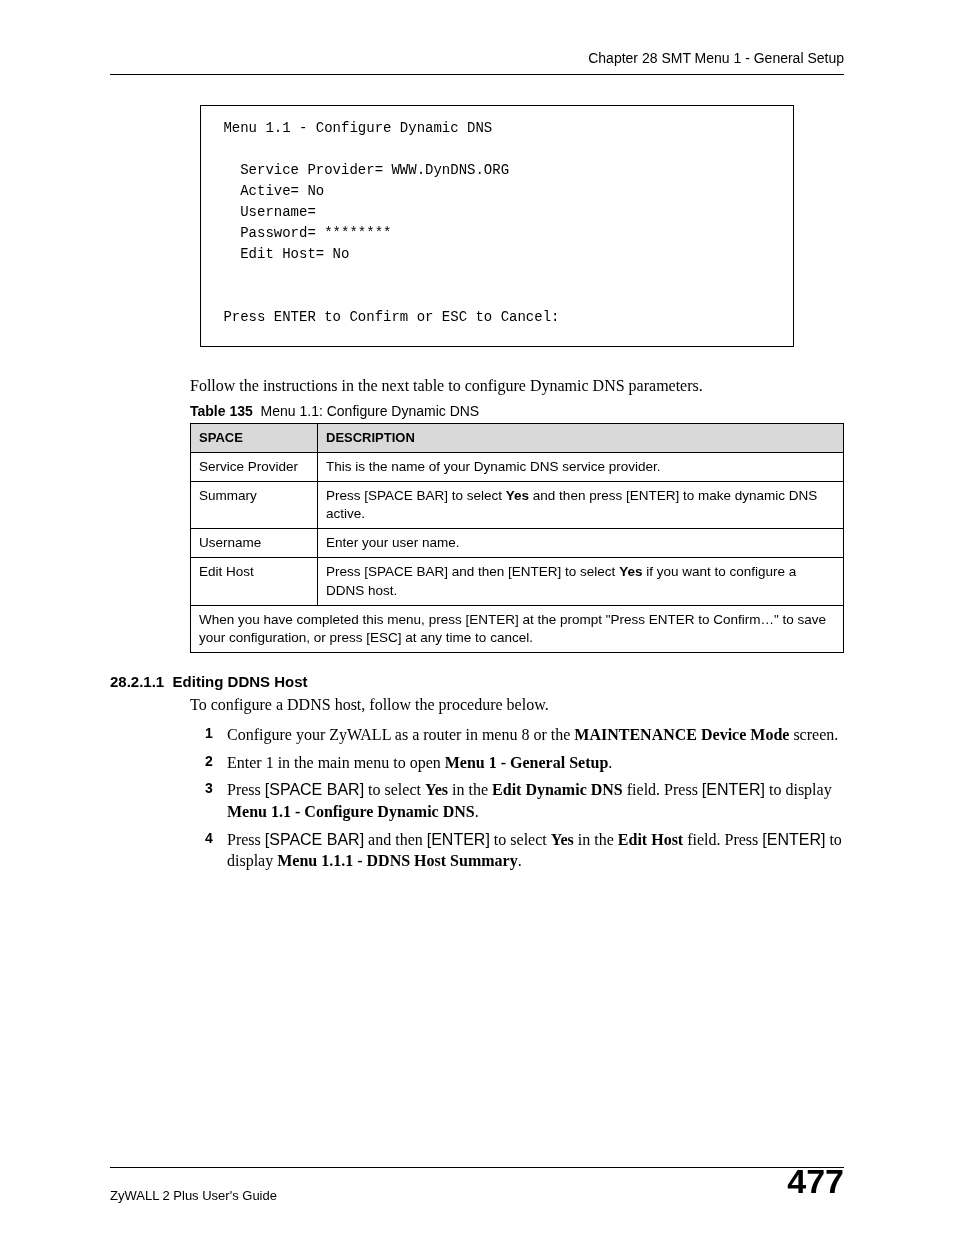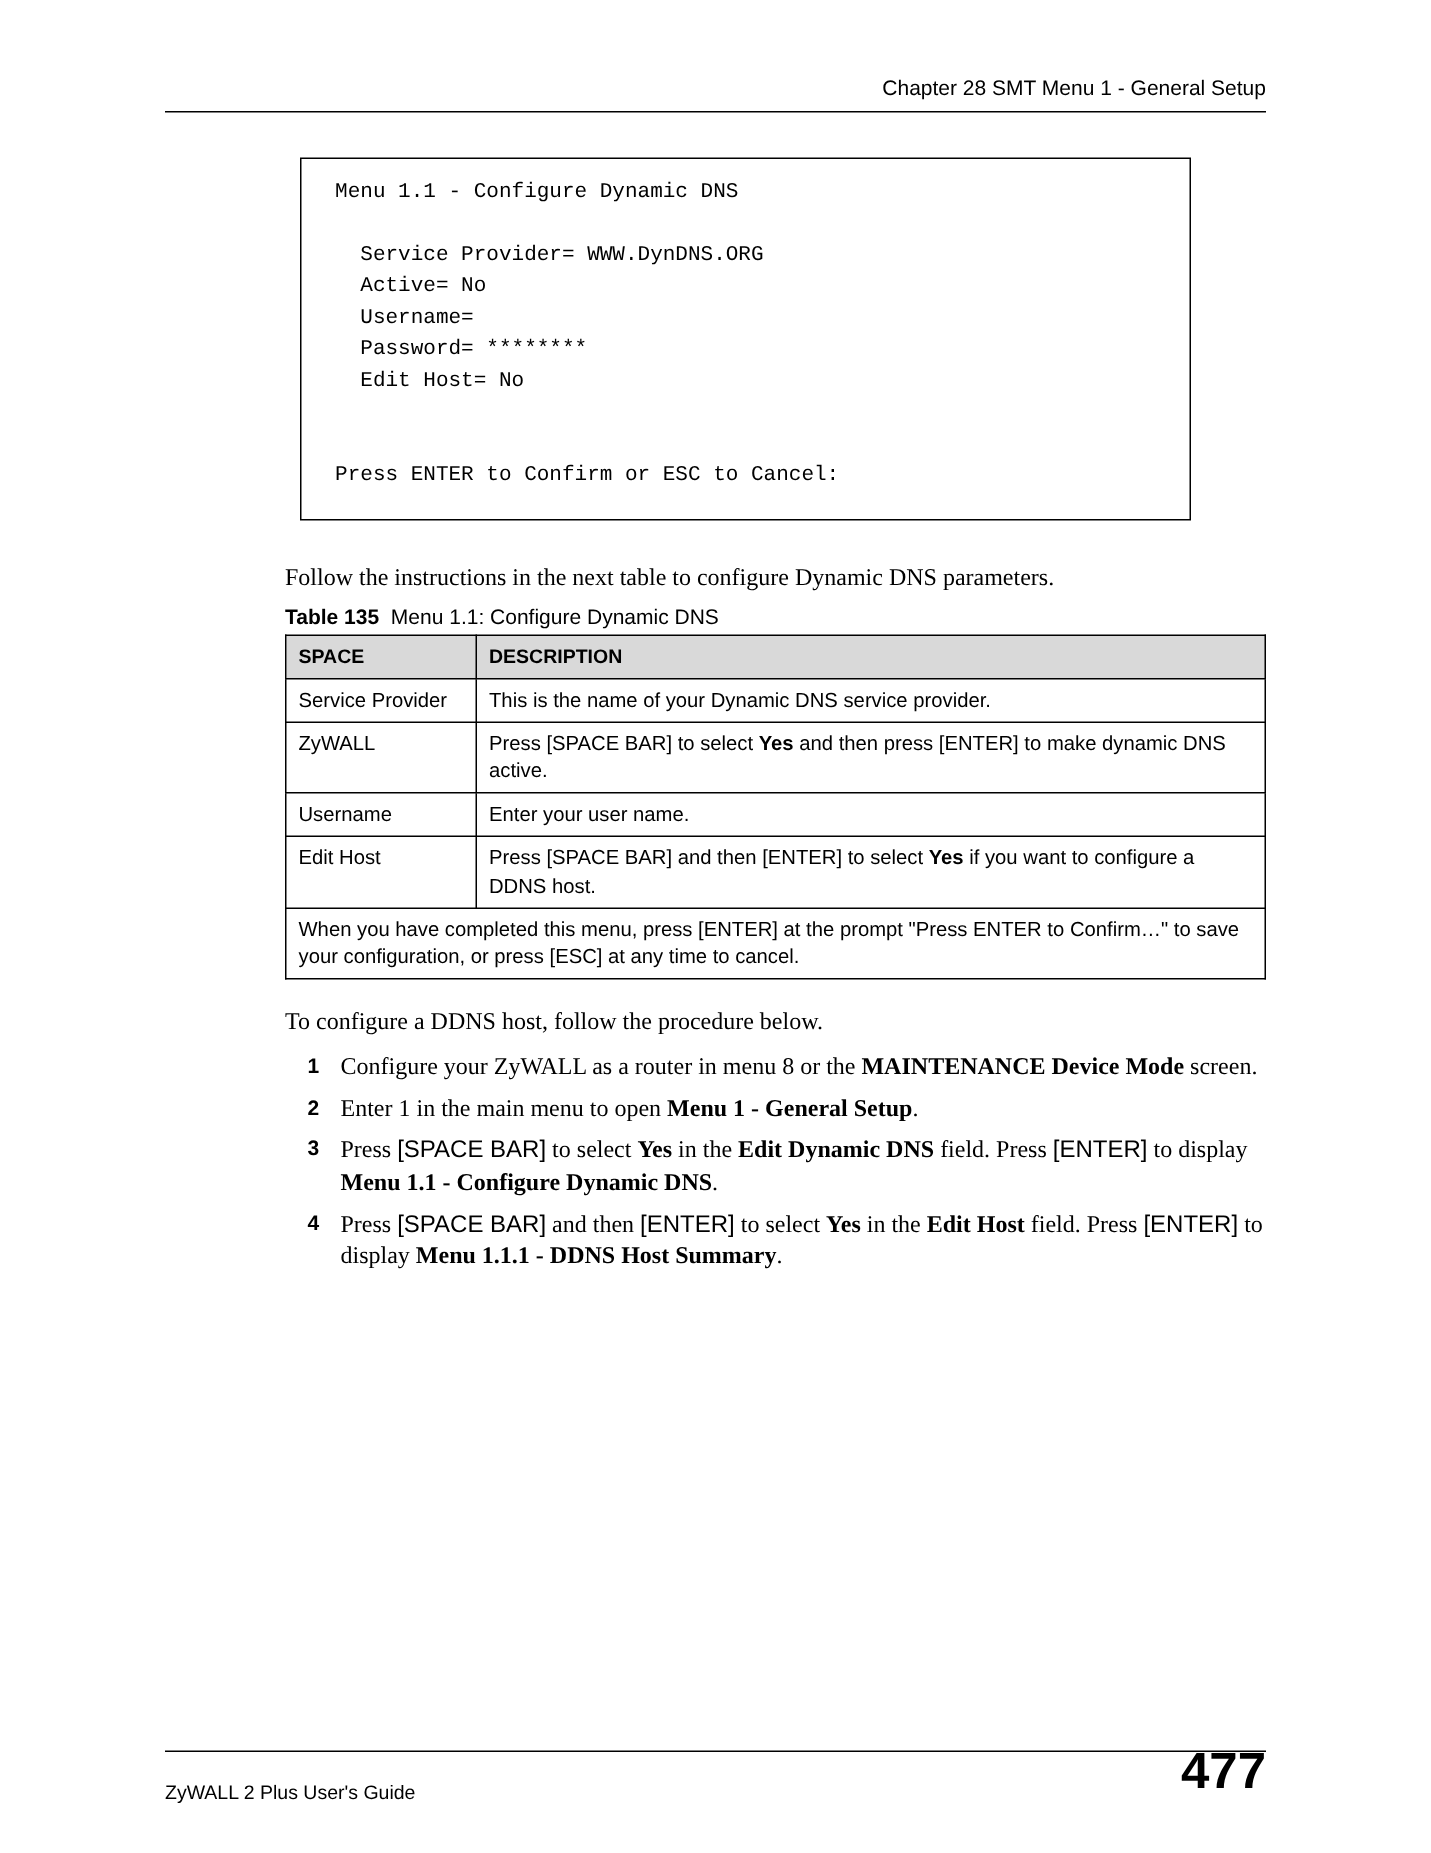--- a/index.html
+++ b/index.html
@@ -151,37 +151,40 @@
     <tbody>
         <tr>
       <th class="col-field">SPACE</th>
       <th>DESCRIPTION</th>
     </tr>
     <tr>
       <td>Service Provider</td>
       <td><span>This is the name of your Dynamic DNS service provider.</span><b></b><span></span></td>
     </tr>
     <tr>
-      <td>ZyWALL</td>
+      <td>Summary</td>
       <td><span>Press [SPACE BAR] to select </span><b>Yes</b><span> and then press [ENTER] to make dynamic DNS active.</span></td>
     </tr>
     <tr>
       <td>Username</td>
       <td><span>Enter your user name.</span><b></b><span></span></td>
     </tr>
     <tr>
       <td>Edit Host</td>
       <td><span>Press [SPACE BAR] and then [ENTER] to select </span><b>Yes</b><span> if you want to configure a DDNS host.</span></td>
     </tr>
     <tr>
       <td colspan="2">When you have completed this menu, press [ENTER] at the prompt "Press ENTER to Confirm…" to save your configuration, or press [ESC] at any time to cancel.</td>
     </tr>
   </tbody>
     </table>
 
+  <div class="section-head">
+    <span>28.2.1.1</span>&nbsp;&nbsp;<span>Editing DDNS Host</span>
+  </div>
 
   <div class="body-text">To configure a DDNS host, follow the procedure below.</div>
 
   <ol class="steps">
     <li><span class="num">1</span><span>Configure your ZyWALL as a router in menu 8 or the </span><b>MAINTENANCE Device Mode</b><span> screen.</span></li>
     <li><span class="num">2</span><span>Enter 1 in the main menu to open </span><b>Menu 1 - General Setup</b><span>.</span></li>
     <li><span class="num">3</span><span>Press </span><span style="font-family:Arial">[SPACE BAR]</span><span> to select </span><b>Yes</b><span> in the </span><b>Edit Dynamic DNS</b><span> field. Press </span><span style="font-family:Arial">[ENTER]</span><span> to display </span><b>Menu 1.1 - Configure Dynamic DNS</b><span>.</span></li>
     <li><span class="num">4</span><span>Press </span><span style="font-family:Arial">[SPACE BAR]</span><span> and then </span><span style="font-family:Arial">[ENTER]</span><span> to select </span><b>Yes</b><span> in the </span><b>Edit Host</b><span> field. Press </span><span style="font-family:Arial">[ENTER]</span><span> to display </span><b>Menu 1.1.1 - DDNS Host Summary</b><span>.</span></li>
   </ol>
 

